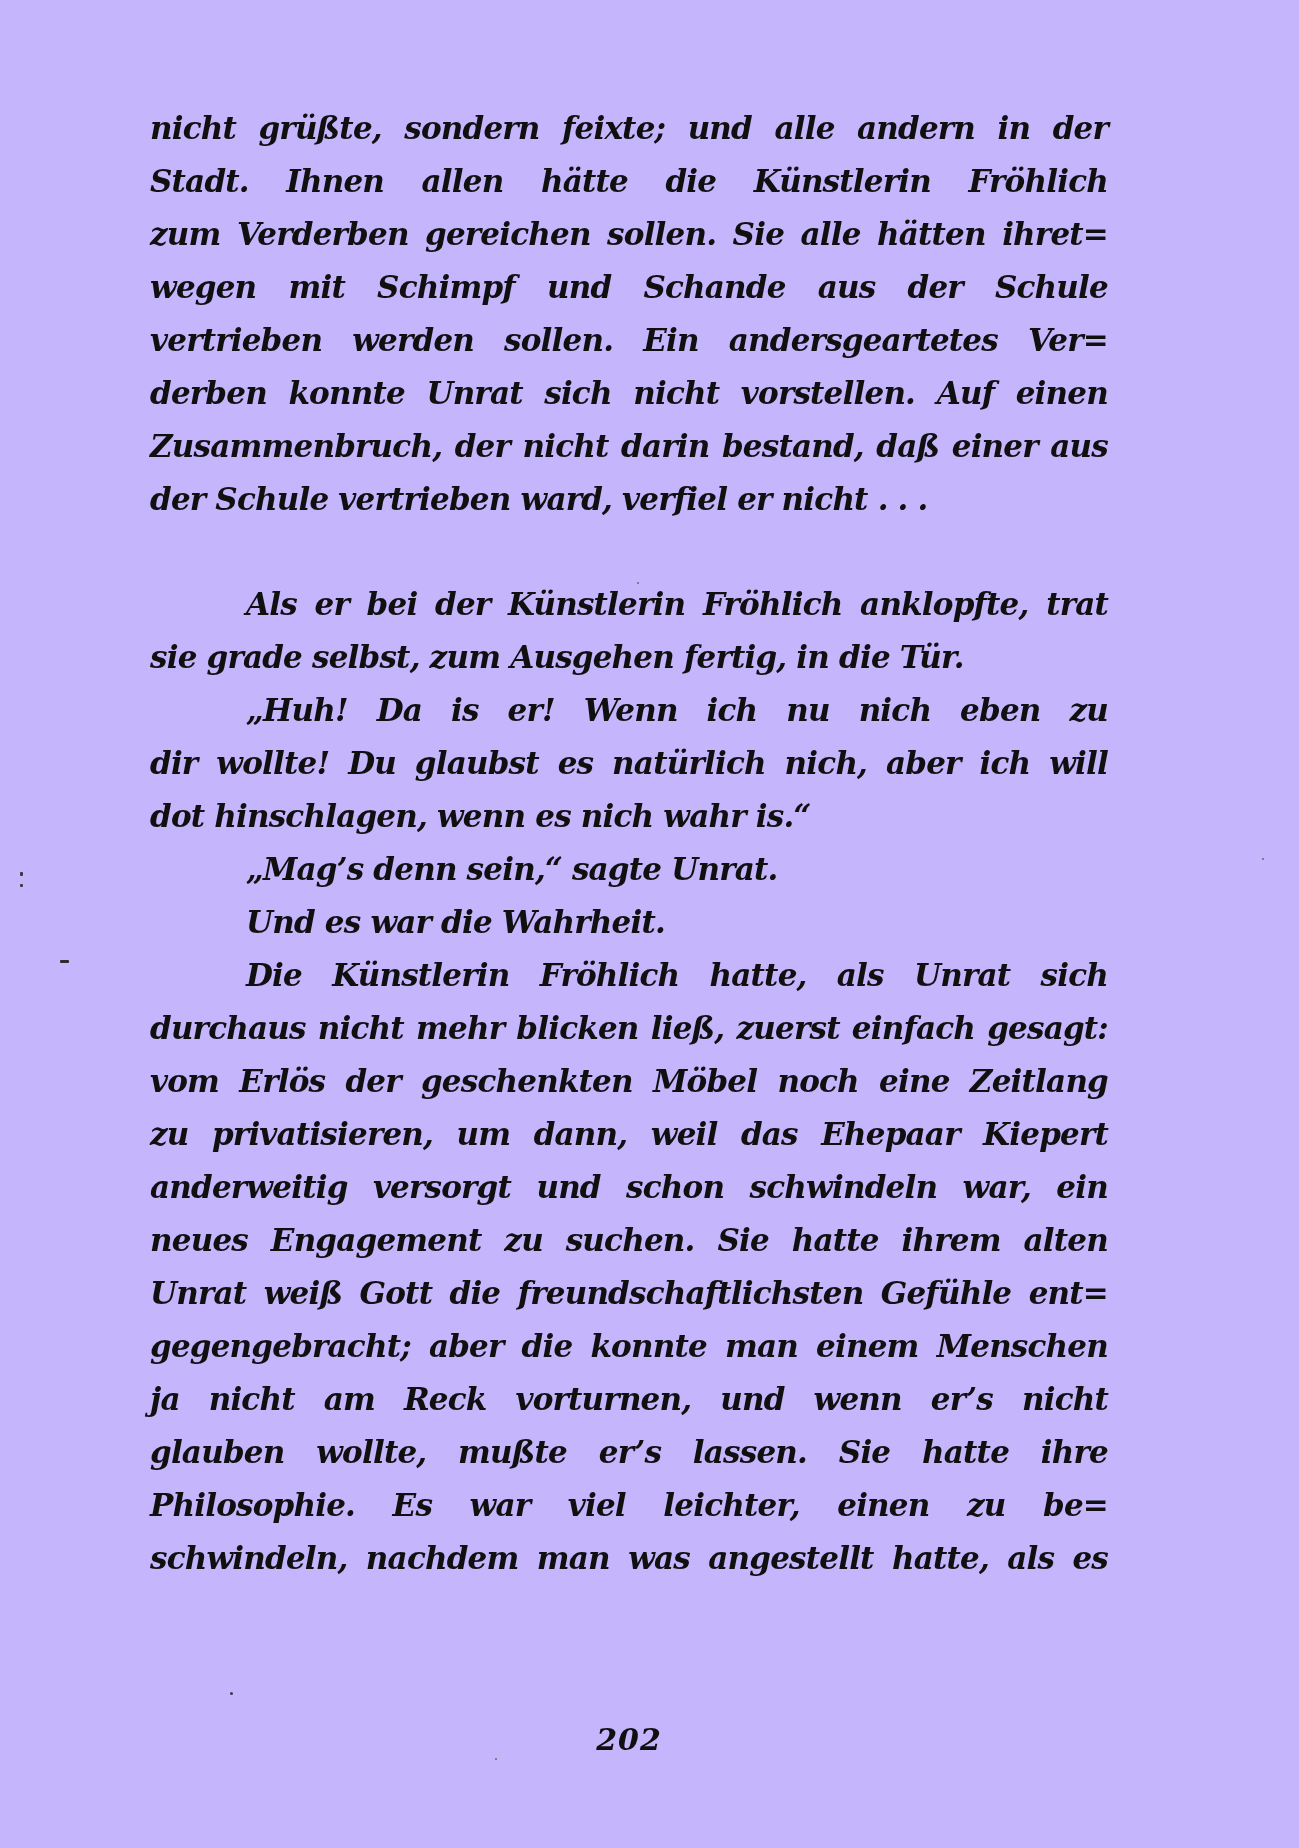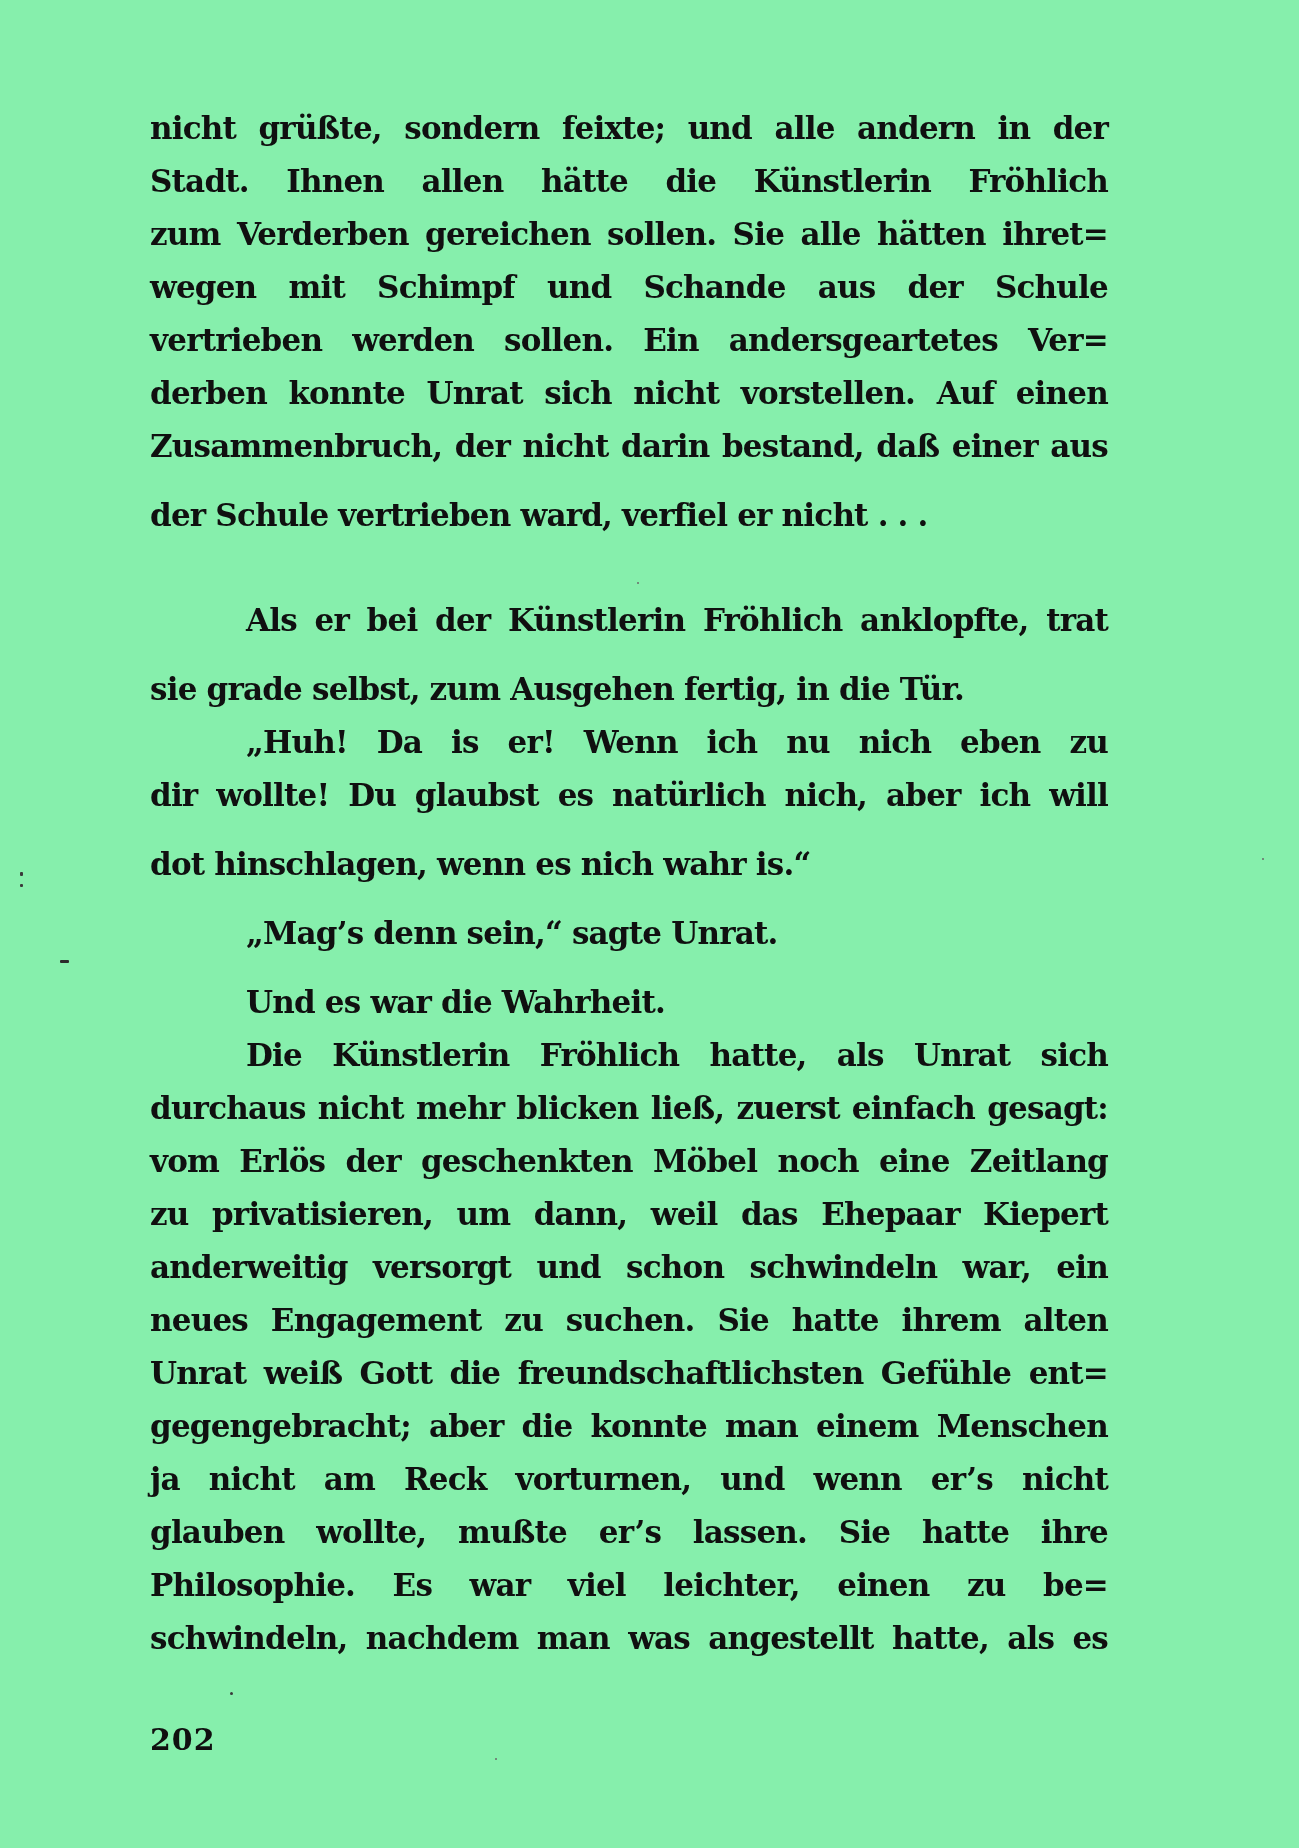--- a/index.html
+++ b/index.html
@@ -1,52 +1,53 @@
 <!DOCTYPE html>
 <html><head>
 <meta charset="utf-8">
 <style>
   html, body { margin: 0; padding: 0; background: #ffffff; }
   .page {
     position: relative;
     width: 1299px;
     height: 1848px;
-    background: #86efac;
+    background: #c4b5fd;
     color: #101010;
     font-family: "DejaVu Serif", serif;
     overflow: hidden;
+    font-style: italic;
   }
   .text-block {
     position: absolute;
     left: 150px;
     top: 102px;
     width: 958px;
     font-size: 31px;
     font-weight: bold;
     letter-spacing: -0.8px;
   }
   .line {
     height: 53px;
     line-height: 53px;
     text-align: justify;
     text-align-last: justify;
     text-justify: inter-word;
   }
   .line.last {
     text-align: left;
     text-align-last: left;
-    margin-top: 16px;
   }
   .line.indent { padding-left: 96px; }
   .line.gap { margin-top: 52px; }
   .page-number {
     position: absolute;
     left: 150px;
     top: 1722px;
     width: 958px;
+    text-align: center;
     font-size: 30px;
     font-weight: bold;
     letter-spacing: 1px;
   }
   
   .speck {
     position: absolute;
     background: #3a3a3a;
     border-radius: 50%;
   }

